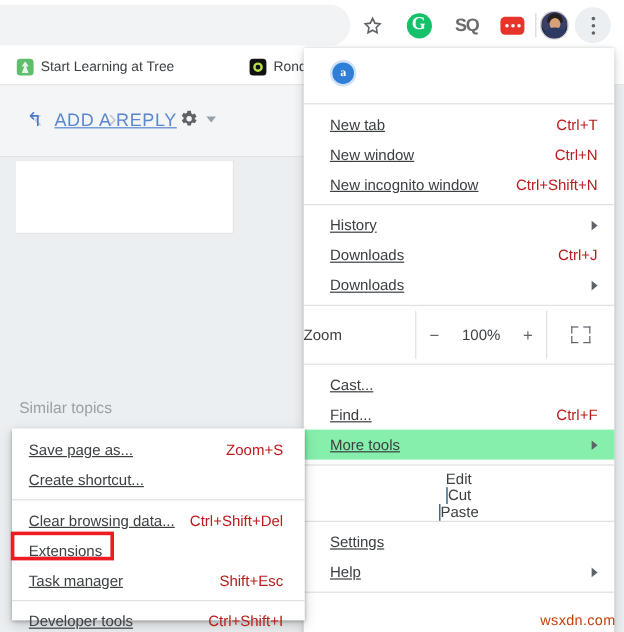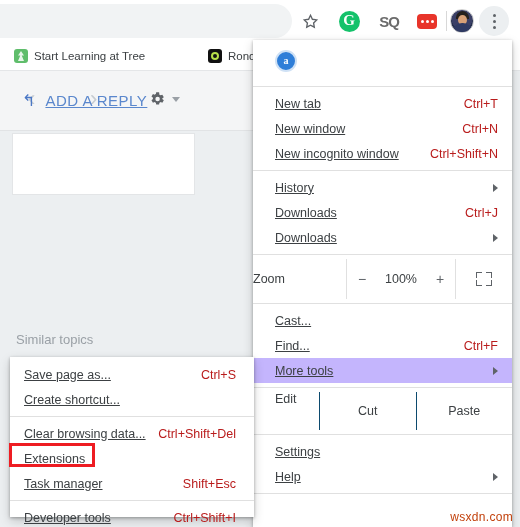--- a/index.html
+++ b/index.html
@@ -79,21 +79,21 @@
   
   .menu{
     position:absolute;background:#ffffff;
     box-shadow:0 1px 3px rgba(0,0,0,.30),0 4px 10px rgba(0,0,0,.18);
     font-size:12.5px;color:#3c4043;
   }
   .main-menu{left:253px;top:40px;width:259px;height:487px;}
   .sub-menu{left:10px;top:357px;width:244px;height:160px;}
 
   .mrow{position:relative;height:25px;display:flex;align-items:center;padding:0 14px 0 22px;box-sizing:border-box;white-space:nowrap;}
-  .mrow.hl{background:#c4b5fd;}
+  .mrow.hl{background:#86efac;}
   .mlabel{flex:0 0 auto;text-decoration:underline;}
   .maccel{margin-left:auto;color:#b91c1c;}
   .caret{margin-left:auto;width:0;height:0;border-top:4px solid transparent;border-bottom:4px solid transparent;border-left:5px solid #5f6368;}
   .mdiv{height:1px;background:#e0e0e0;margin:4px 0;}
   .mgap{height:5px;}
 
   .profile-strip{height:42px;display:flex;align-items:center;padding-left:22px;box-sizing:border-box;}
   .mini-av{width:18px;height:18px;border-radius:50%;background:#2f7ed8;display:flex;align-items:center;justify-content:center;
            border:2px solid #cfe1f5;box-sizing:content-box;}
   .mini-av span{color:#fff;font-size:10px;font-weight:bold;line-height:1;font-family:"Liberation Serif",serif;}
@@ -106,21 +106,21 @@
   .zoom-val{font-size:12.5px;color:#3c4043;}
   .zoom-full{width:56px;display:flex;align-items:center;justify-content:center;}
   .fs-ico{width:16px;height:14px;position:relative;}
   .fs-ico i{position:absolute;width:6px;height:6px;border:1.6px solid #5f6368;box-sizing:border-box;}
   .fs-ico i:nth-child(1){left:0;top:0;border-right:0;border-bottom:0;}
   .fs-ico i:nth-child(2){right:0;top:0;border-left:0;border-bottom:0;}
   .fs-ico i:nth-child(3){left:0;bottom:0;border-right:0;border-top:0;}
   .fs-ico i:nth-child(4){right:0;bottom:0;border-left:0;border-top:0;}
 
   
-  .edit-row{height:38px;display:flex;align-items:flex-start;}
+  .edit-row{height:38px;display:flex;align-items:center;flex-direction:column;}
   .edit-label{width:66px;padding-left:22px;box-sizing:border-box;}
   .edit-cell{flex:1;height:38px;display:flex;align-items:center;justify-content:center;border-left:1px solid #0c4a6e;}
 
   
   .hlbox{position:absolute;left:-1px;top:-3px;width:86px;height:24px;border:3px solid #ee1c22;box-sizing:border-box;pointer-events:none;}
   .sub-menu .mrow{padding-left:14px;}
   .sub-menu .maccel{padding-right:4px;}
 </style>
 </head>
 <body>
@@ -293,21 +293,21 @@
     <div class="mrow">
 
       <span class="maccel"></span>
     </div>
   </div>
 
   <div class="menu sub-menu">
     <div class="mgap"></div>
     <div class="mrow">
       <span class="mlabel">Save page as...</span>
-      <span class="maccel">Ctrl+S</span>
+      <span class="maccel">Zoom+S</span>
     </div>
     <div class="mrow">
       <span class="mlabel">Create shortcut...</span>
       <span class="maccel"></span>
     </div>
     <div class="mdiv"></div>
     <div class="mrow">
       <span class="mlabel">Clear browsing data...</span>
       <span class="maccel">Ctrl+Shift+Del</span>
     </div>

